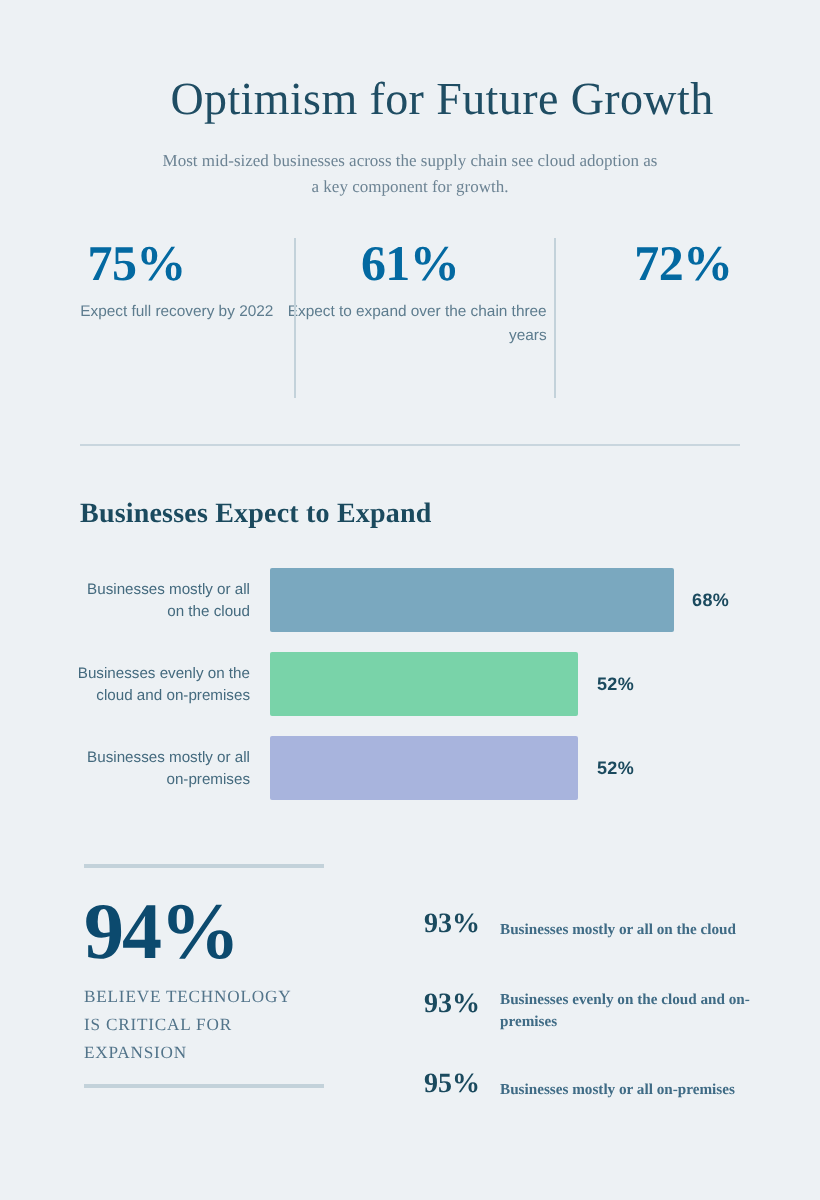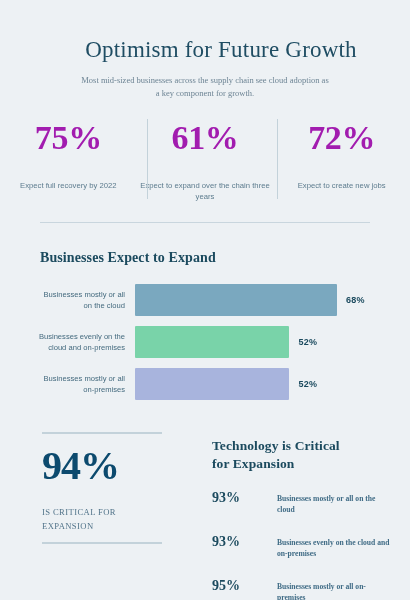--- a/index.html
+++ b/index.html
@@ -54,30 +54,31 @@
     height: 86px;
   }
   .stat {
     flex: 1;
     text-align: center;
     padding-top: 4px;
   }
   .stat-value {
     font-family: "Liberation Serif", serif;
     font-weight: 700;
-    font-size: 34px;
-    color: #a21caf;
+    font-size: 25px;
+    color: #0369a1;
     line-height: 1.05;
     letter-spacing: -0.3px;
   }
   .stat-caption {
     font-size: 7.7px;
     color: #5d7c8e;
     line-height: 1.5;
-    margin-top: 24px;
+    margin-top: 4px;
+    text-align: right;
   }
   .stat-divider {
     position: absolute;
     top: 3px;
     width: 1px;
     height: 80px;
     background: #c3d2da;
   }
   .stat-divider.d1 { left: 147px; }
   .stat-divider.d2 { left: 277px; }
@@ -187,23 +188,22 @@
     font-size: 13.5px;
     color: #1b4a5e;
     line-height: 1.3;
     letter-spacing: 0.1px;
   }
   .right-list {
     margin-top: 18px;
   }
   .right-item {
     display: flex;
-    align-items: flex-start;
+    align-items: center;
     margin-bottom: 19px;
-    gap: 27px;
   }
   .right-pct {
     font-family: "Liberation Serif", serif;
     font-weight: 700;
     font-size: 14px;
     color: #1b4a5e;
     width: 38px;
     flex-shrink: 0;
     line-height: 1.2;
   }
@@ -233,21 +233,20 @@
     <div class="stat">
       <div class="stat-value">75%</div>
       <div class="stat-caption">Expect full recovery by 2022</div>
     </div>
     <div class="stat">
       <div class="stat-value">61%</div>
       <div class="stat-caption">Expect to expand over the chain three years</div>
     </div>
     <div class="stat">
       <div class="stat-value">72%</div>
-      <div class="stat-caption">Expect to create new jobs</div>
     </div>
   </div>
 
   <div class="rule-full"></div>
 
   <div class="chart-section">
     <div class="chart-heading">Businesses Expect to Expand</div>
     <div class="bars">
 
       <div class="bar-row">
@@ -274,31 +273,27 @@
         </div>
       </div>
 
     </div>
   </div>
 
   <div class="big-stat">
     <div class="big-rule"></div>
     <div class="big-value">94%</div>
     <div class="big-caption">
-      <br>
+      <span>BELIEVE TECHNOLOGY</span><br>
       <span>IS CRITICAL FOR EXPANSION</span>
     </div>
     <div class="big-rule"></div>
   </div>
 
   <div class="right-section">
-    <div class="right-heading">
-      <span>Technology is Critical</span><br>
-      <span>for Expansion</span>
-    </div>
     <div class="right-list">
       <div class="right-item">
         <div class="right-pct">93%</div>
         <div class="right-desc">Businesses mostly or all on the cloud</div>
       </div>
       <div class="right-item">
         <div class="right-pct">93%</div>
         <div class="right-desc">Businesses evenly on the cloud and on-premises</div>
       </div>
       <div class="right-item">

